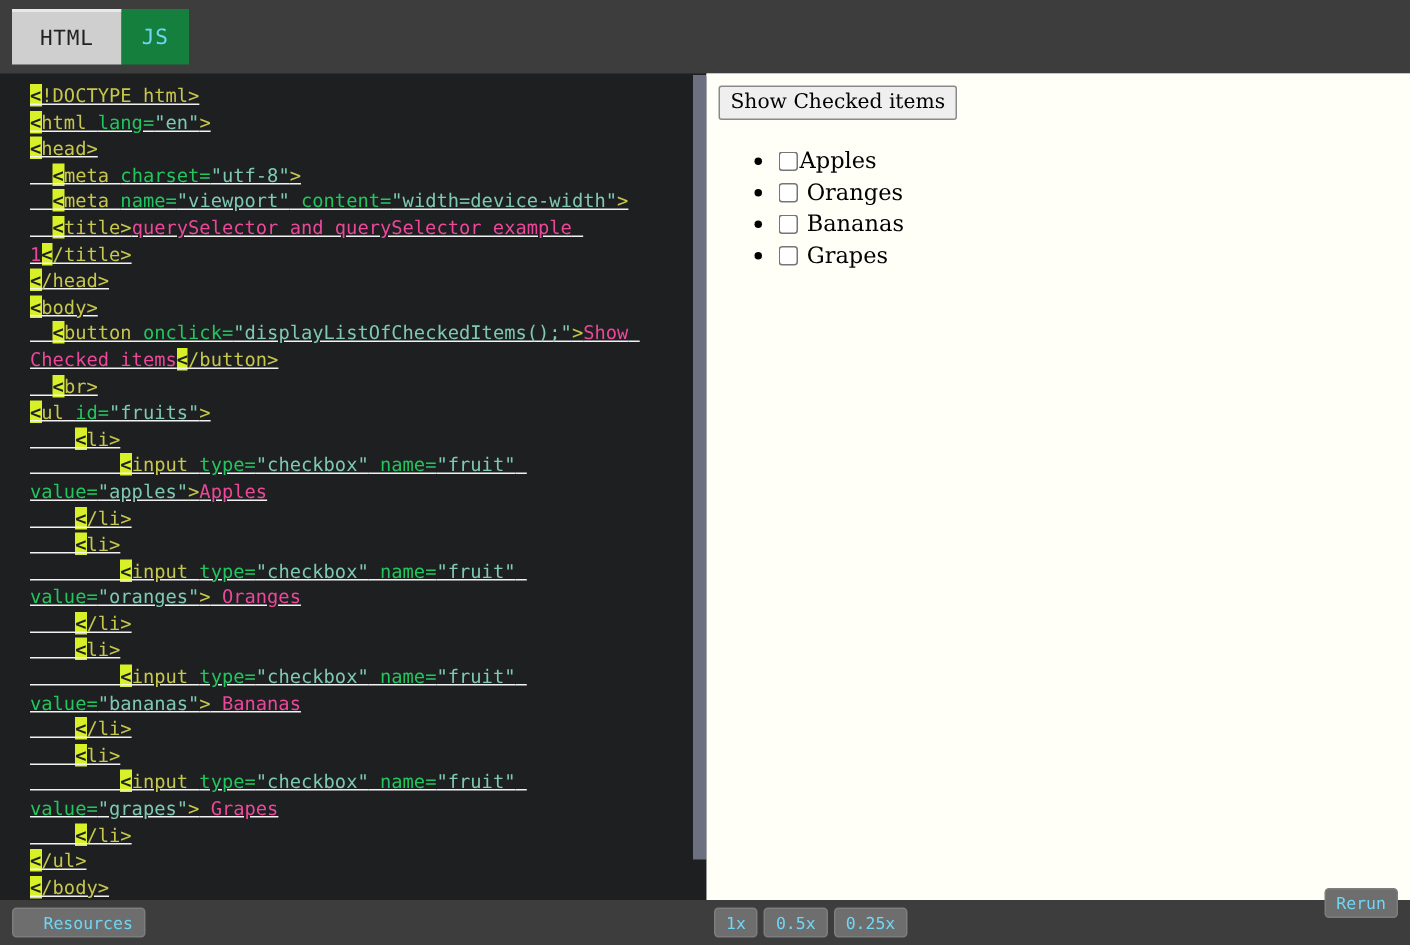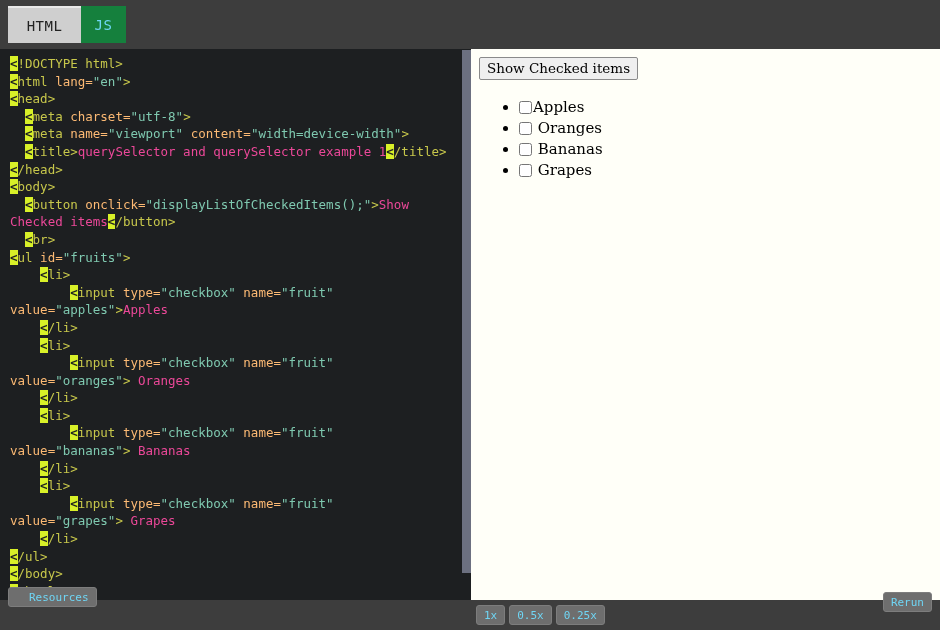--- a/index.html
+++ b/index.html
@@ -115,31 +115,32 @@
   .editor-pane {
     position: absolute;
     left: 0; top: 49px;
     width: 462px;
     height: 551px;
     background: #1d1f21;
     overflow: hidden;
   }
   .code {
     margin: 0;
-    padding: 6px 8px 0 10px;
+    padding: 6px 8px 0 20px;
     font-family: "DejaVu Sans Mono", monospace;
     font-size: 12.5px;
     line-height: 17.6px;
     color: #f2f2f2;
     white-space: pre-wrap;
     word-break: break-word;
     tab-size: 2;
+    text-decoration: underline;
   }
   .tg { color: #c7c74b; }          
-  .at { color: #fdba74; }          
+  .at { color: #22c55e; }          
   .st { color: #7fc9b0; }          
   .tx { color: #ec4899; }          
   .br {                            
     background: #d8f028;
     color: #1d1f21;
     font-weight: bold;
   }
 
   .scrollbar-track {
     position: absolute;
@@ -222,21 +223,21 @@
     font-family: "DejaVu Sans Mono", monospace;
     font-size: 11px;
     display: inline-flex;
     align-items: center;
     justify-content: center;
     cursor: pointer;
     padding: 0 7px;
   }
   .resources-btn {
     position: absolute;
-    left: 8px; top: 587px; padding-left: 20px;
+    left: 8px; top: 605px; padding-left: 20px;
   }
   .zoom-group {
     position: absolute;
     left: 476px; top: 605px;
     display: flex;
     gap: 4px;
   }
   .rerun-btn {
     position: absolute;
     right: 8px; top: 592px;

